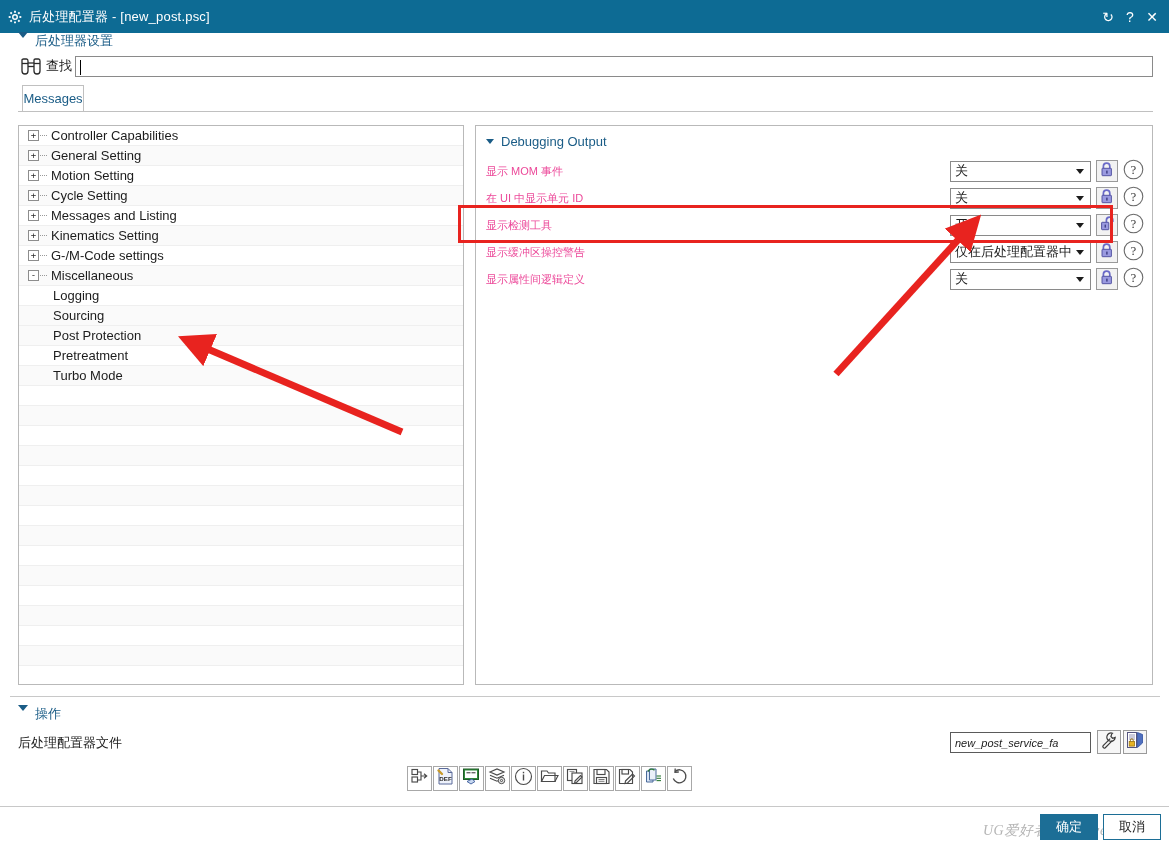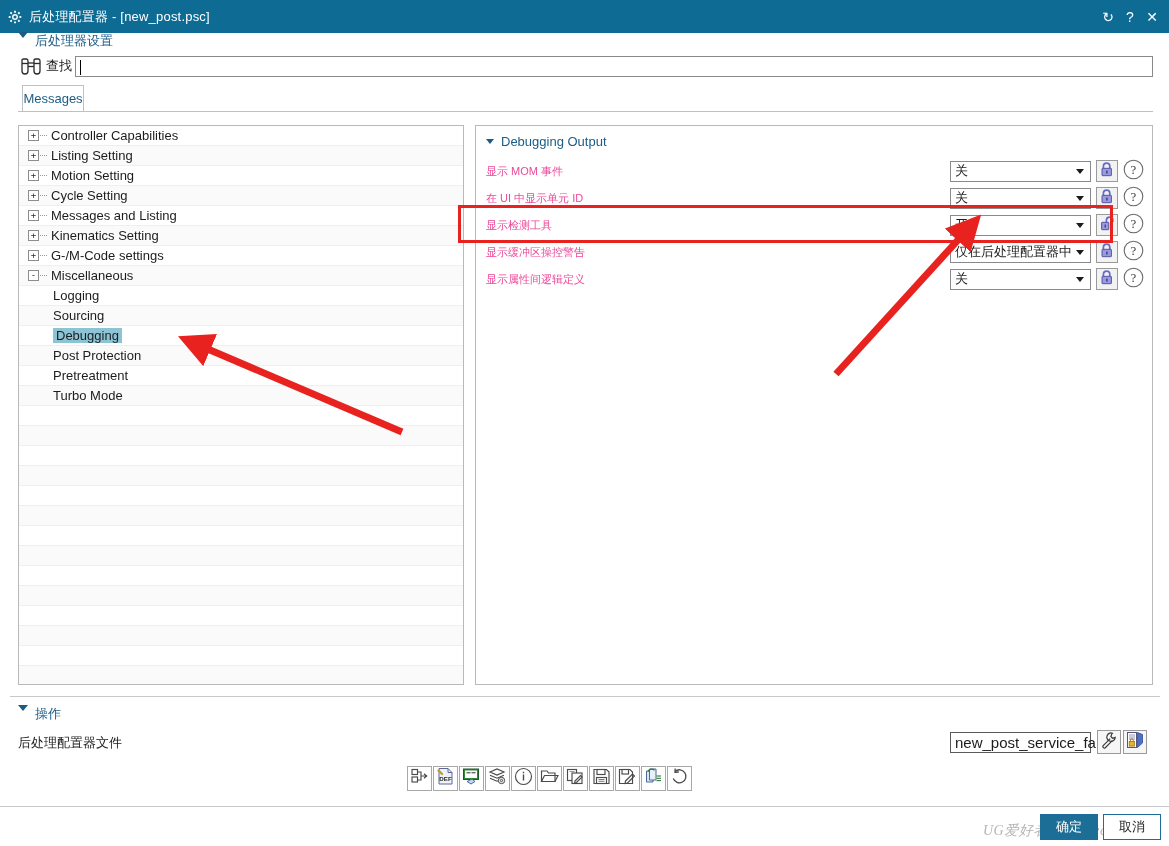--- a/index.html
+++ b/index.html
@@ -190,21 +190,21 @@
   .ops-sub {
     position: absolute; left: 18px; top: 734px;
     font-size: 13px; color: #1c1c1c;
   }
   .file-combo {
     position: absolute; left: 950px; top: 732px;
     width: 141px; height: 21px;
     border: 1px solid #5a5a5a; background: #ffffff; box-sizing: border-box;
     display: flex; align-items: center;
   }
-  .file-combo .cval { font-size: 15px; color: #1c1c1c; margin-left: 4px; white-space: nowrap; }
+  .file-combo .cval { font-size: 11px; color: #1c1c1c; margin-left: 4px; white-space: nowrap; font-style: italic; }
   .icon-sq {
     position: absolute; width: 24px; height: 24px;
     border: 1px solid #9a9a9a; background: #f6f6f6; box-sizing: border-box;
     display: flex; align-items: center; justify-content: center;
   }
 
   
   .btoolbar {
     position: absolute; left: 407px; top: 766px;
     display: flex; gap: 1px;
@@ -317,21 +317,21 @@
   <div class="tree-panel">
     <div id="tree-rows">
         <div class="tree-row odd">
           <span class="expander">+</span>
           <span class="dashline"></span>
           <span class="tr-label">Controller Capabilities</span>
         </div>
         <div class="tree-row even">
           <span class="expander">+</span>
           <span class="dashline"></span>
-          <span class="tr-label">Listing Setting</span>
+          <span class="tr-label">General Setting</span>
         </div>
         <div class="tree-row odd">
           <span class="expander">+</span>
           <span class="dashline"></span>
           <span class="tr-label">Motion Setting</span>
         </div>
         <div class="tree-row even">
           <span class="expander">+</span>
           <span class="dashline"></span>
           <span class="tr-label">Cycle Setting</span>
@@ -356,24 +356,20 @@
           <span class="dashline"></span>
           <span class="tr-label">Miscellaneous</span>
         </div>
         <div class="tree-row odd">
           <span class="child-indent"></span>
           <span class="tr-label">Logging</span>
         </div>
         <div class="tree-row even">
           <span class="child-indent"></span>
           <span class="tr-label">Sourcing</span>
-        </div>
-        <div class="tree-row odd sel">
-          <span class="child-indent"></span>
-          <span class="tr-label selbg">Debugging</span>
         </div>
         <div class="tree-row even">
           <span class="child-indent"></span>
           <span class="tr-label">Post Protection</span>
         </div>
         <div class="tree-row odd">
           <span class="child-indent"></span>
           <span class="tr-label">Pretreatment</span>
         </div>
         <div class="tree-row even">

